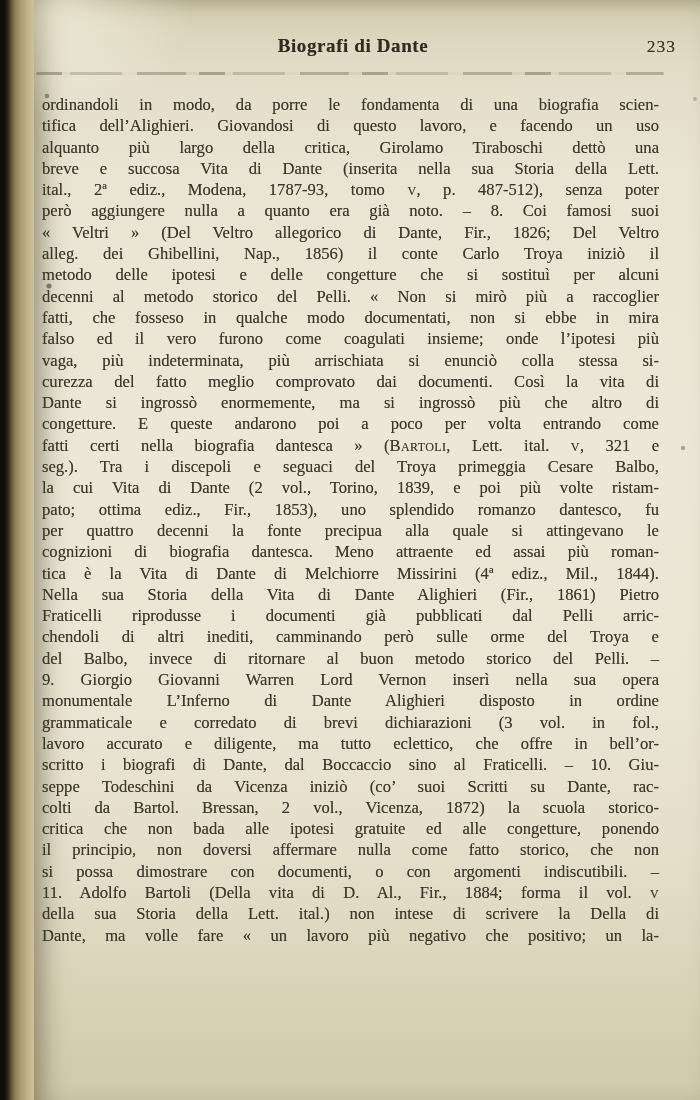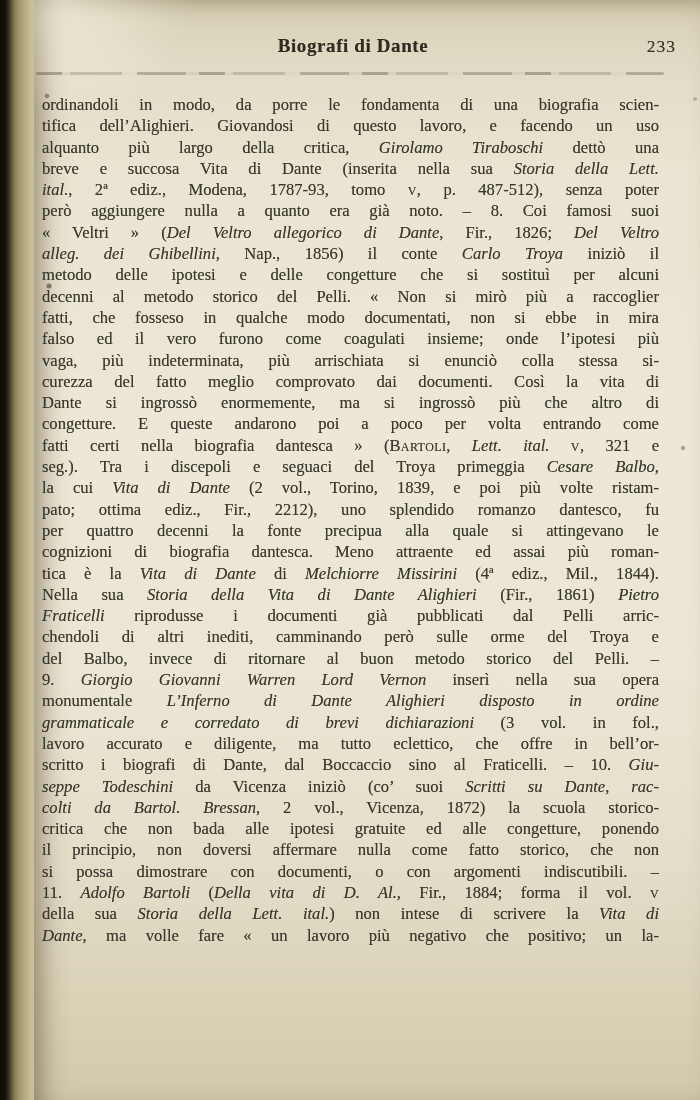--- a/index.html
+++ b/index.html
@@ -61,21 +61,21 @@
     position:absolute;left:8px;top:94px;width:617px;
     font-size:16.6px;color:#3a372d;
     text-shadow:0 0 .5px rgba(58,55,45,.55);
   }
   .line{
     height:21.3px;line-height:21.3px;white-space:nowrap;
     text-align:justify;text-align-last:justify;text-justify:inter-word;
     overflow:visible;
   }
   .line span{display:inline;}
-  .i{font-style:italic;}
+  .i{}
   .sc{font-variant:small-caps;letter-spacing:.4px;}
 
   
   .specks{
     position:absolute;left:0;top:0;width:2px;height:2px;border-radius:50%;
     box-shadow:
       648px 447px 0 1.2px rgba(90,80,60,.45),
       14px 285px 0 1.6px rgba(40,34,22,.5),
       12px 95px 0 1.3px rgba(40,34,22,.4),
       660px 98px 0 1px rgba(100,92,70,.35);
@@ -105,37 +105,37 @@
         <div class="line"><span>decenni al metodo storico del Pelli. « Non si mirò più a raccoglier</span></div>
         <div class="line"><span>fatti, che fosseso in qualche modo documentati, non si ebbe in mira</span></div>
         <div class="line"><span>falso ed il vero furono come coagulati insieme; onde l’ipotesi più</span></div>
         <div class="line"><span>vaga, più indeterminata, più arrischiata si enunciò colla stessa si-</span></div>
         <div class="line"><span>curezza del fatto meglio comprovato dai documenti. Così la vita di</span></div>
         <div class="line"><span>Dante si ingrossò enormemente, ma si ingrossò più che altro di</span></div>
         <div class="line"><span>congetture. E queste andarono poi a poco per volta entrando come</span></div>
         <div class="line"><span>fatti certi nella biografia dantesca » (</span><span class="sc">Bartoli</span><span>, </span><span class="i">Lett. ital.</span><span> </span><span class="sc">v</span><span>, 321 e</span></div>
         <div class="line"><span>seg.). Tra i discepoli e seguaci del Troya primeggia </span><span class="i">Cesare Balbo</span><span>,</span></div>
         <div class="line"><span>la cui </span><span class="i">Vita di Dante</span><span> (2 vol., Torino, 1839, e poi più volte ristam-</span></div>
-        <div class="line"><span>pato; ottima ediz., Fir., 2212), uno splendido romanzo dantesco, fu</span></div>
+        <div class="line"><span>pato; ottima ediz., Fir., 1853), uno splendido romanzo dantesco, fu</span></div>
         <div class="line"><span>per quattro decenni la fonte precipua alla quale si attingevano le</span></div>
         <div class="line"><span>cognizioni di biografia dantesca. Meno attraente ed assai più roman-</span></div>
         <div class="line"><span>tica è la </span><span class="i">Vita di Dante</span><span> di </span><span class="i">Melchiorre Missirini</span><span> (4ª ediz., Mil., 1844).</span></div>
         <div class="line"><span>Nella sua </span><span class="i">Storia della Vita di Dante Alighieri</span><span> (Fir., 1861) </span><span class="i">Pietro</span></div>
         <div class="line"><span class="i">Fraticelli</span><span> riprodusse i documenti già pubblicati dal Pelli arric-</span></div>
         <div class="line"><span>chendoli di altri inediti, camminando però sulle orme del Troya e</span></div>
         <div class="line"><span>del Balbo, invece di ritornare al buon metodo storico del Pelli. –</span></div>
         <div class="line"><span>9. </span><span class="i">Giorgio Giovanni Warren Lord Vernon</span><span> inserì nella sua opera</span></div>
         <div class="line"><span>monumentale </span><span class="i">L’Inferno di Dante Alighieri disposto in ordine</span></div>
         <div class="line"><span class="i">grammaticale e corredato di brevi dichiarazioni</span><span> (3 vol. in fol.,</span></div>
         <div class="line"><span>lavoro accurato e diligente, ma tutto eclettico, che offre in bell’or-</span></div>
         <div class="line"><span>scritto i biografi di Dante, dal Boccaccio sino al Fraticelli. – 10. </span><span class="i">Giu-</span></div>
         <div class="line"><span class="i">seppe Todeschini</span><span> da Vicenza iniziò (co’ suoi </span><span class="i">Scritti su Dante, rac-</span></div>
         <div class="line"><span class="i">colti da Bartol. Bressan</span><span>, 2 vol., Vicenza, 1872) la scuola storico-</span></div>
         <div class="line"><span>critica che non bada alle ipotesi gratuite ed alle congetture, ponendo</span></div>
         <div class="line"><span>il principio, non doversi affermare nulla come fatto storico, che non</span></div>
         <div class="line"><span>si possa dimostrare con documenti, o con argomenti indiscutibili. –</span></div>
         <div class="line"><span>11. </span><span class="i">Adolfo Bartoli</span><span> (</span><span class="i">Della vita di D. Al.</span><span>, Fir., 1884; forma il vol. </span><span class="sc">v</span></div>
-        <div class="line"><span>della sua </span><span class="i">Storia della Lett. ital.</span><span>) non intese di scrivere la </span><span class="i">Vita di</span></div>
+        <div class="line"><span>della sua </span><span class="i">Storia della Lett. ital.</span><span>) non intese di scrivere la </span><span class="i">Della di</span></div>
         <div class="line"><span class="i">Dante</span><span>, ma volle fare « un lavoro più negativo che positivo; un la-</span></div>
       </div>
     <div class="specks"></div>
   </div>
 </div>
 
 </body></html>

